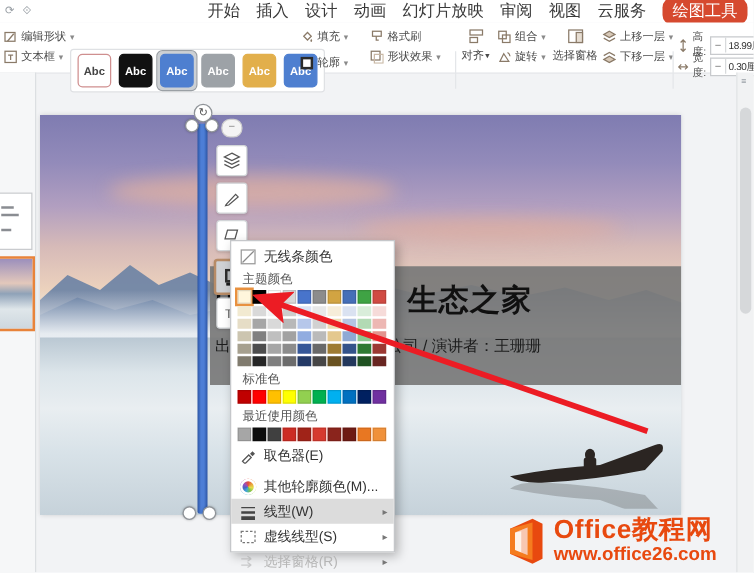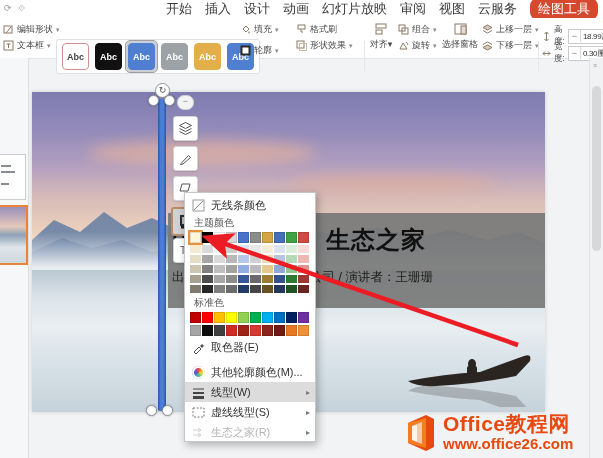--- a/index.html
+++ b/index.html
@@ -195,21 +195,21 @@
 
     <div class="vsep" style="left:364px;"></div>
 
     <div class="stackcol" style="left:368px;top:4px;width:26px;">
       <span class="ticon" style="width:14px;height:14px;">
           <svg width="14" height="14">
             <rect x="2" y="2" width="10" height="4" fill="none" stroke="#8a7a68"></rect>
             <rect x="2" y="8" width="6" height="4" fill="none" stroke="#8a7a68"></rect>
           </svg>
         </span>
-      <span style="margin-top:2px;"><span>对齐</span><span class="car">▾</span></span>
+      <span style="margin-top:2px;font-family:Liberation Mono, monospace;"><span>对齐</span><span class="car">▾</span></span>
     </div>
     <div class="tb-item" style="left:398px;top:5px;">
       <span class="ticon">
           <svg width="11" height="11">
             <rect x="1" y="1" width="6" height="6" fill="none" stroke="#8a7a68"></rect>
             <rect x="4" y="4" width="6" height="6" fill="none" stroke="#8a7a68"></rect>
           </svg>
         </span>
       <span>组合</span>
         <span class="car">▾</span>
@@ -447,20 +447,21 @@
         <div class="sw" style="background: rgb(255, 0, 0);"></div>
         <div class="sw" style="background: rgb(255, 192, 0);"></div>
         <div class="sw" style="background: rgb(255, 255, 0);"></div>
         <div class="sw" style="background: rgb(146, 208, 80);"></div>
         <div class="sw" style="background: rgb(0, 176, 80);"></div>
         <div class="sw" style="background: rgb(0, 176, 240);"></div>
         <div class="sw" style="background: rgb(0, 112, 192);"></div>
         <div class="sw" style="background: rgb(0, 32, 96);"></div>
         <div class="sw" style="background: rgb(112, 48, 160);"></div>
       </div>
+    <div class="m-label">最近使用颜色</div>
     <div class="palrow" id="recent-row">
         <div class="sw" style="background: rgb(166, 166, 166);"></div>
         <div class="sw" style="background: rgb(13, 13, 13);"></div>
         <div class="sw" style="background: rgb(64, 64, 64);"></div>
         <div class="sw" style="background: rgb(204, 44, 36);"></div>
         <div class="sw" style="background: rgb(160, 35, 24);"></div>
         <div class="sw" style="background: rgb(214, 58, 47);"></div>
         <div class="sw" style="background: rgb(138, 36, 28);"></div>
         <div class="sw" style="background: rgb(110, 27, 20);"></div>
         <div class="sw" style="background: rgb(232, 119, 34);"></div>
@@ -501,21 +502,21 @@
       <span>虚线线型(S)</span>
       <span class="m-sub">▸</span>
     </div>
     <div class="m-item disabled" style="height:16px;">
       <span class="m-ico">
           <svg width="13" height="13" opacity="0.45">
             <path d="M1 4 h8 M9 4 l-3 -2 M9 4 l-3 2" stroke="#999" fill="none"></path>
             <path d="M1 9 h8 M9 9 l-3 -2 M9 9 l-3 2" stroke="#999" fill="none"></path>
           </svg>
         </span>
-      <span>生态之家(R)</span>
+      <span>选择窗格(R)</span>
       <span class="m-sub">▸</span>
     </div>
 
   </div>
 
   <svg class="arrowsvg" width="603" height="458">
     <defs>
       <marker id="ah" markerWidth="7" markerHeight="6" refX="5.5" refY="3" orient="auto">
         <path d="M7 3 L0 0 L1.5 3 L0 6 Z" fill="#ec1c24"></path>
       </marker>

